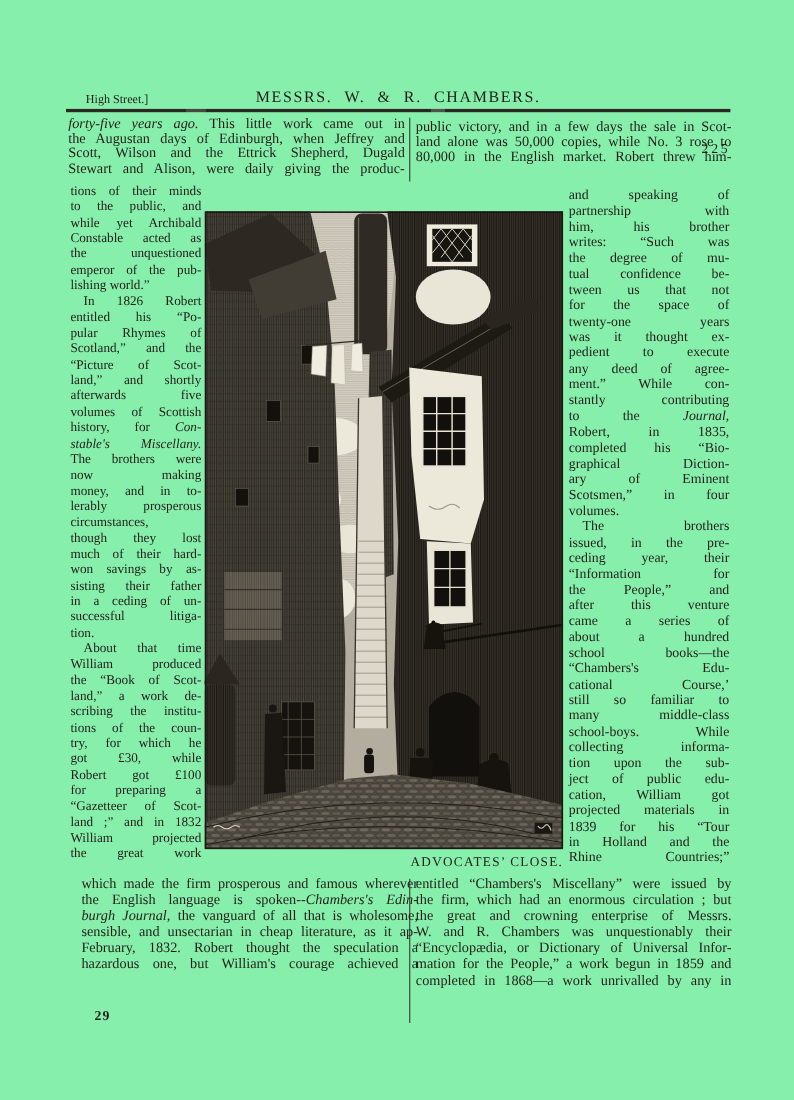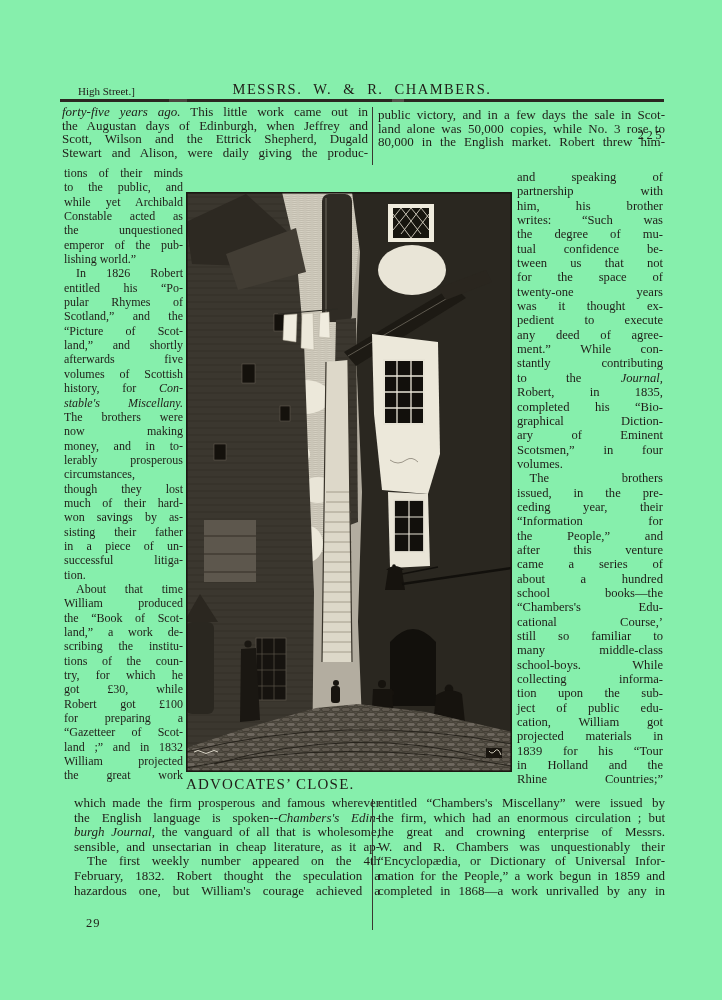--- a/index.html
+++ b/index.html
@@ -27,23 +27,23 @@
   .band .line.indent{text-indent:1em;}
   #band-top-left {left:62px; top:105px;width:306px;font-size:13px;  line-height:13.6px;}
   #band-top-right{left:378px;top:95px;width:287px;font-size:13px;  line-height:13.6px;margin-top:13px;}
   #band-mid-left {left:64px; top:166px;width:119px;font-size:12px;  line-height:14.35px;}
   #band-mid-right{left:517px;top:170px;width:146px;font-size:12.6px;line-height:14.35px;}
   #band-bot-left {left:62px; top:796px;width:306px;font-size:13px;  line-height:14.6px;margin-left:12px;}
   #band-bot-right{left:378px;top:796px;width:287px;font-size:13px;  line-height:14.6px;}
   
   #figure{position:absolute;left:186px;top:192px;width:326px;height:580px;}
   #figure svg{display:block;width:100%;height:100%;}
-  #caption{position:absolute;left:186px;top:776px;width:326px;text-align:left;
-    font-size:15px;letter-spacing:1.2px;}
-  #sig-num{position:absolute;left:86px;top:916px;font-size:12.5px;font-weight:normal;letter-spacing:1px;}
+  #caption{position:absolute;left:186px;top:776px;width:326px;text-align:right;
+    font-size:12px;letter-spacing:1.2px;}
+  #sig-num{position:absolute;left:86px;top:916px;font-size:12.5px;font-weight:bold;letter-spacing:1px;}
 </style>
 </head>
 <body>
 
 <div id="page">
 
   <span class="hdr-left">High Street.]</span>
   <span class="hdr-title">MESSRS. W. &amp; R. CHAMBERS.</span>
   <span class="hdr-num">225</span>
   <div class="hdr-rule"></div>
@@ -82,21 +82,21 @@
       <div class="line"><i>stable's Miscellany.</i></div>
       <div class="line">The brothers were</div>
       <div class="line">now making</div>
       <div class="line">money, and in to-</div>
       <div class="line">lerably prosperous</div>
       <div class="line">circumstances,</div>
       <div class="line">though they lost</div>
       <div class="line">much of their hard-</div>
       <div class="line">won savings by as-</div>
       <div class="line">sisting their father</div>
-      <div class="line">in a piece of un-</div>
+      <div class="line">in a ceding of un-</div>
       <div class="line">successful litiga-</div>
       <div class="line noj">tion.</div>
       <div class="line indent">About that time</div>
       <div class="line">William produced</div>
       <div class="line">the “Book of Scot-</div>
       <div class="line">land,” a work de-</div>
       <div class="line">scribing the institu-</div>
       <div class="line">tions of the coun-</div>
       <div class="line">try, for which he</div>
       <div class="line">got £30, while</div>
@@ -150,21 +150,20 @@
       <div class="line">projected materials in</div>
       <div class="line">1839 for his “Tour</div>
       <div class="line">in Holland and the</div>
       <div class="line">Rhine Countries;”</div>
     </div>
   <div id="band-bot-left" class="band">
       <div class="line">which made the firm prosperous and famous wherever</div>
       <div class="line">the English language is spoken--<i>Chambers's Edin-</i></div>
       <div class="line"><i>burgh Journal,</i> the vanguard of all that is wholesome,</div>
       <div class="line">sensible, and unsectarian in cheap literature, as it ap-</div>
-      <div class="line indent">The first weekly number appeared on the 4th</div>
       <div class="line">February, 1832.  Robert thought the speculation a</div>
       <div class="line">hazardous one, but William's courage achieved a</div>
     </div>
   <div id="band-bot-right" class="band">
       <div class="line">entitled “Chambers's Miscellany” were issued by</div>
       <div class="line">the firm, which had an enormous circulation ; but</div>
       <div class="line">the great and crowning enterprise of Messrs.</div>
       <div class="line">W. and R. Chambers was unquestionably their</div>
       <div class="line">“Encyclopædia, or Dictionary of Universal Infor-</div>
       <div class="line">mation for the People,” a work begun in 1859 and</div>

